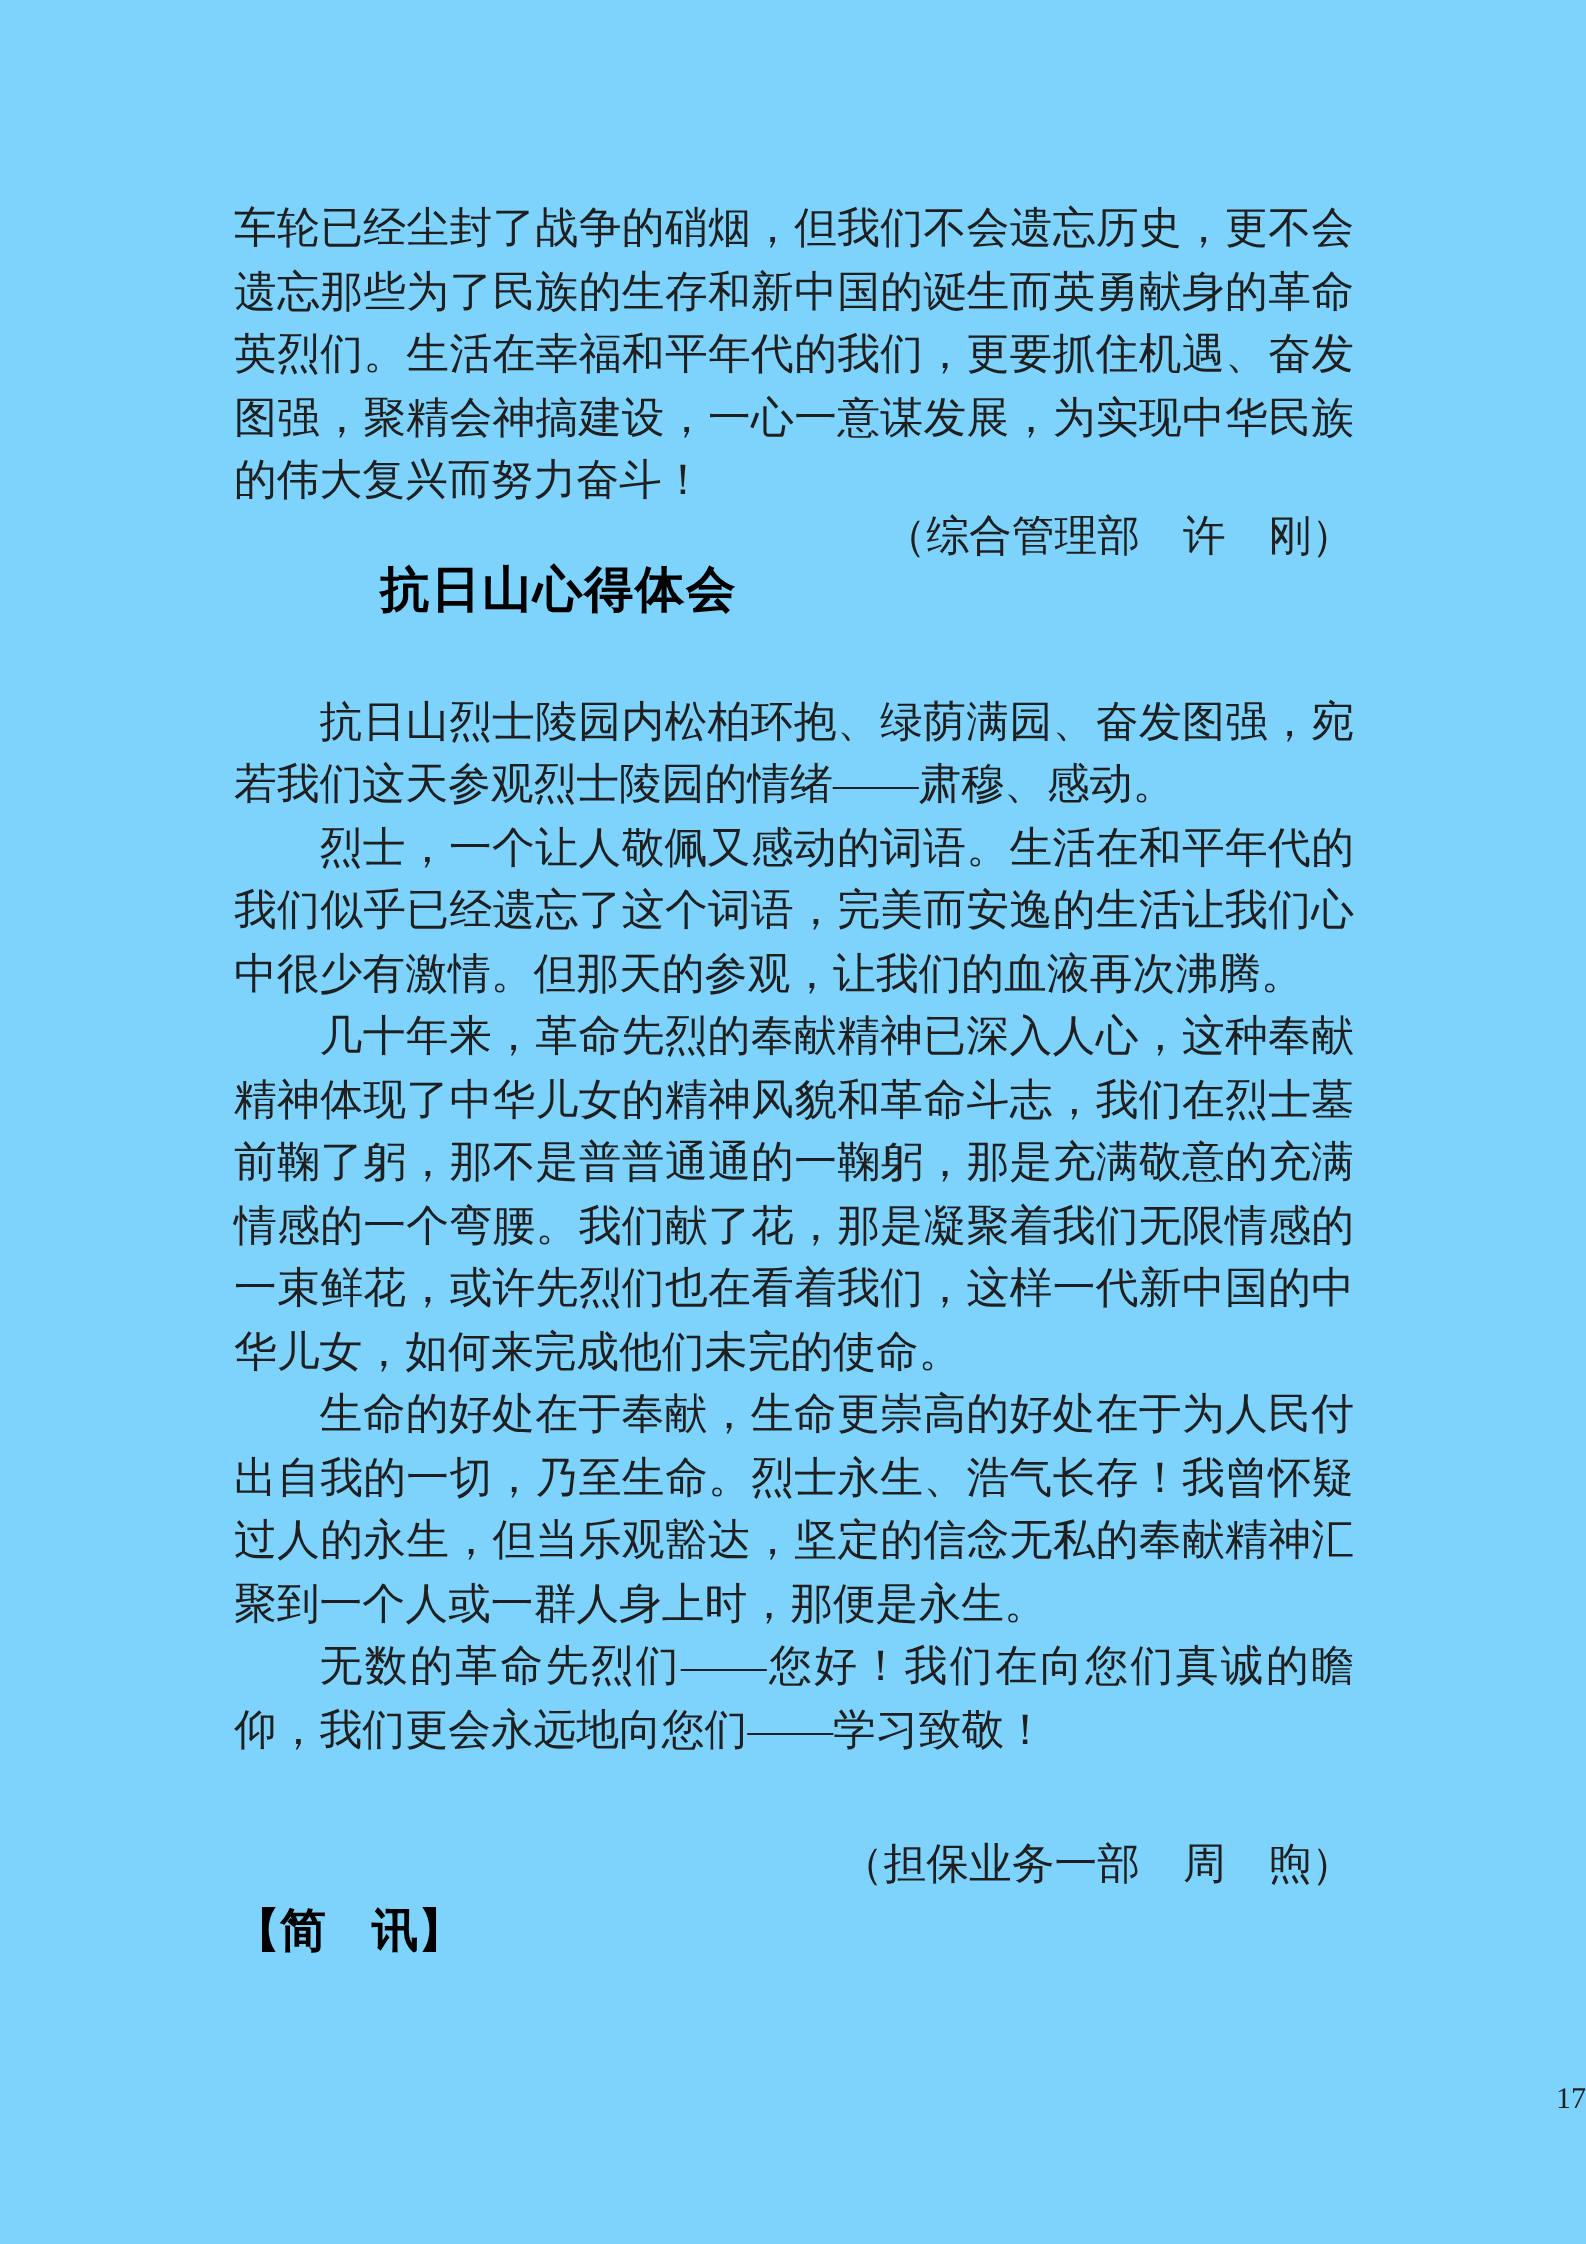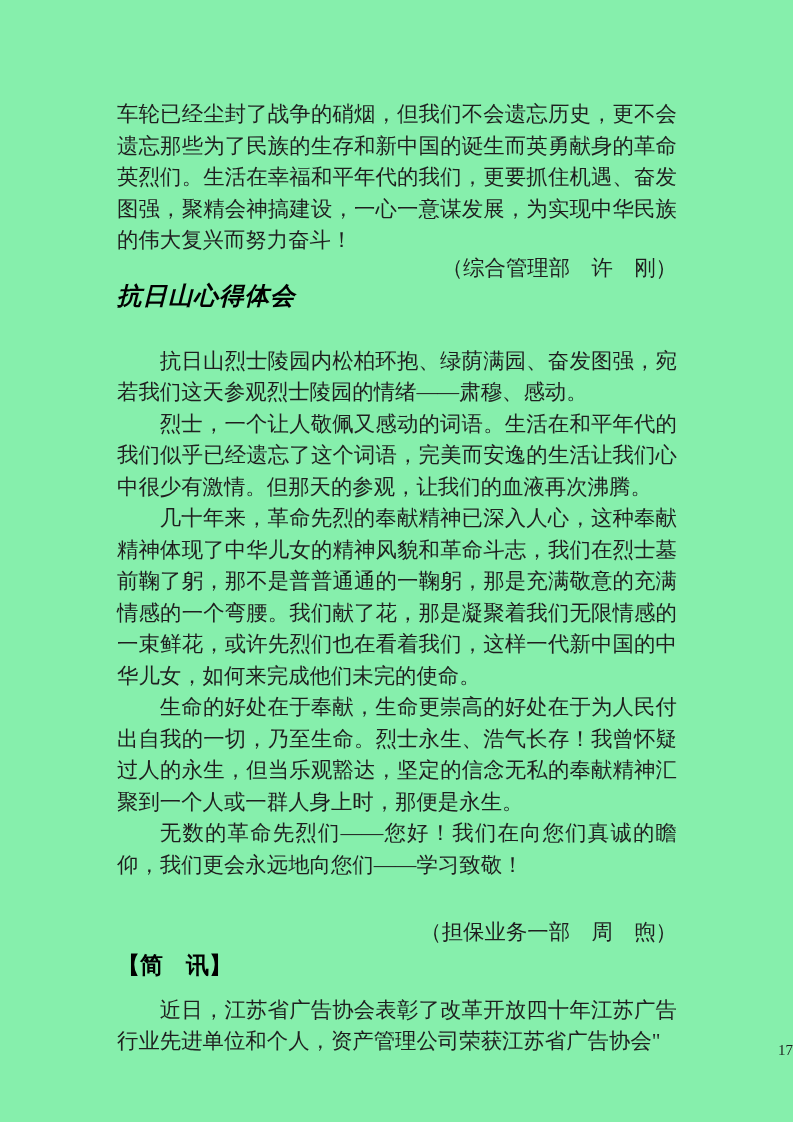--- a/index.html
+++ b/index.html
@@ -2,21 +2,21 @@
 <html><head>
 <meta charset="utf-8">
 <style>
   * { margin: 0; padding: 0; box-sizing: border-box; }
   html, body { background: #ffffff; }
   .page {
     position: relative;
     width: 793px;
     height: 1122px;
     margin: 0 auto;
-    background: #86efac;
+    background: #7dd3fc;
     padding: 99px 116px 0 117px;
     font-family: "Liberation Serif", "DejaVu Serif", serif;
     color: #1f1f1f;
     overflow: hidden;
   }
   .body-text {
     font-size: 21.4px;
     line-height: 31.5px;
     text-align: justify;
     text-justify: inter-character;
@@ -28,24 +28,24 @@
   .attribution-inline {
     float: right;
     text-indent: 0;
     margin-top: 28px;
   }
   .article-title {
     font-family: "Liberation Sans", "DejaVu Sans", sans-serif;
     font-weight: bold;
     font-size: 24.5px;
     line-height: 36px;
+    text-align: center;
     color: #000000;
     margin: 21px 0 32px 0;
     letter-spacing: 1px;
-    font-style: italic;
   }
   .attribution-line {
     font-size: 21.4px;
     line-height: 31.5px;
     text-align: right;
     color: #1f1f1f;
     margin-top: 36px;
   }
   .brief-heading {
     font-family: Liberation Serif, serif;
@@ -80,18 +80,17 @@
     <p class="body-text">抗日山烈士陵园内松柏环抱、绿荫满园、奋发图强，宛若我们这天参观烈士陵园的情绪——肃穆、感动。</p>
     <p class="body-text">烈士，一个让人敬佩又感动的词语。生活在和平年代的我们似乎已经遗忘了这个词语，完美而安逸的生活让我们心中很少有激情。但那天的参观，让我们的血液再次沸腾。</p>
     <p class="body-text">几十年来，革命先烈的奉献精神已深入人心，这种奉献精神体现了中华儿女的精神风貌和革命斗志，我们在烈士墓前鞠了躬，那不是普普通通的一鞠躬，那是充满敬意的充满情感的一个弯腰。我们献了花，那是凝聚着我们无限情感的一束鲜花，或许先烈们也在看着我们，这样一代新中国的中华儿女，如何来完成他们未完的使命。</p>
     <p class="body-text">生命的好处在于奉献，生命更崇高的好处在于为人民付出自我的一切，乃至生命。烈士永生、浩气长存！我曾怀疑过人的永生，但当乐观豁达，坚定的信念无私的奉献精神汇聚到一个人或一群人身上时，那便是永生。</p>
     <p class="body-text">无数的革命先烈们——您好！我们在向您们真诚的瞻仰，我们更会永远地向您们——学习致敬！</p>
     <p class="attribution-line">（担保业务一部　周　煦）</p>
   </div>
 
   <div>
     <h2 class="brief-heading">【简　讯】</h2>
-    <p class="body-text brief-para">近日，江苏省广告协会表彰了改革开放四十年江苏广告行业先进单位和个人，资产管理公司荣获江苏省广告协会"</p>
   </div>
 
   <div class="page-number">17</div>
 
 </div>
 
 </body></html>

